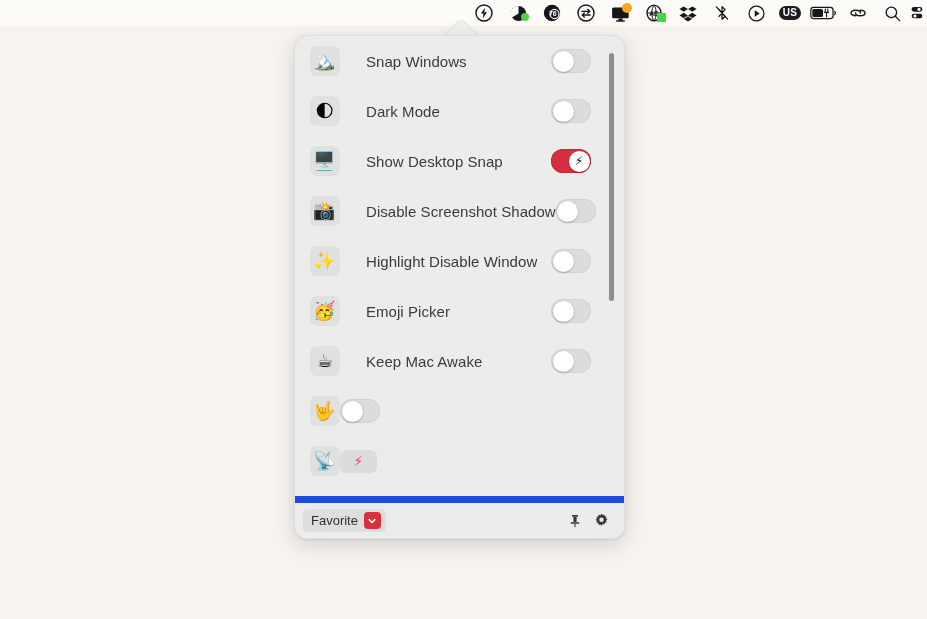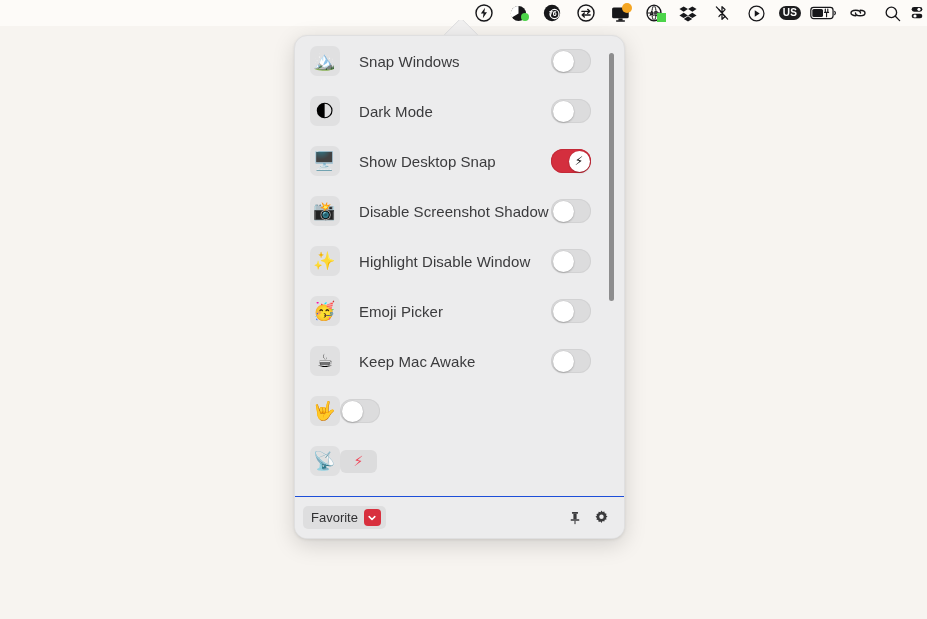--- a/index.html
+++ b/index.html
@@ -141,21 +141,21 @@
     background: #e0e0e1;
     display: flex;
     align-items: center;
     justify-content: center;
     font-size: 18px;
     line-height: 1;
     flex: 0 0 auto;
     font-family: "DejaVu Sans", sans-serif;
   }
   .row-label {
-    margin-left: 19px;
+    margin-left: 26px;
     font-size: 15px;
     color: #3b3b3d;
     letter-spacing: 0.05px;
     white-space: nowrap;
     flex: 1 1 auto;
   }
   .row-ctl {
     flex: 0 0 auto;
     margin-right: 35px;
     display: flex;
@@ -227,21 +227,21 @@
   }
 
   
   #footer {
     position: absolute;
     left: 0;
     bottom: 0;
     width: 331px;
     height: 42px;
     background: #ececed;
-    border-top: 1px solid #1d4ed8;
+    border-top: 7px solid #1d4ed8;
     display: flex;
     align-items: center;
     box-sizing: border-box;
     padding: 0 12px 0 8px;
   }
   #favorite-chip {
     display: inline-flex;
     align-items: center;
     gap: 6px;
     background: #dededf;

